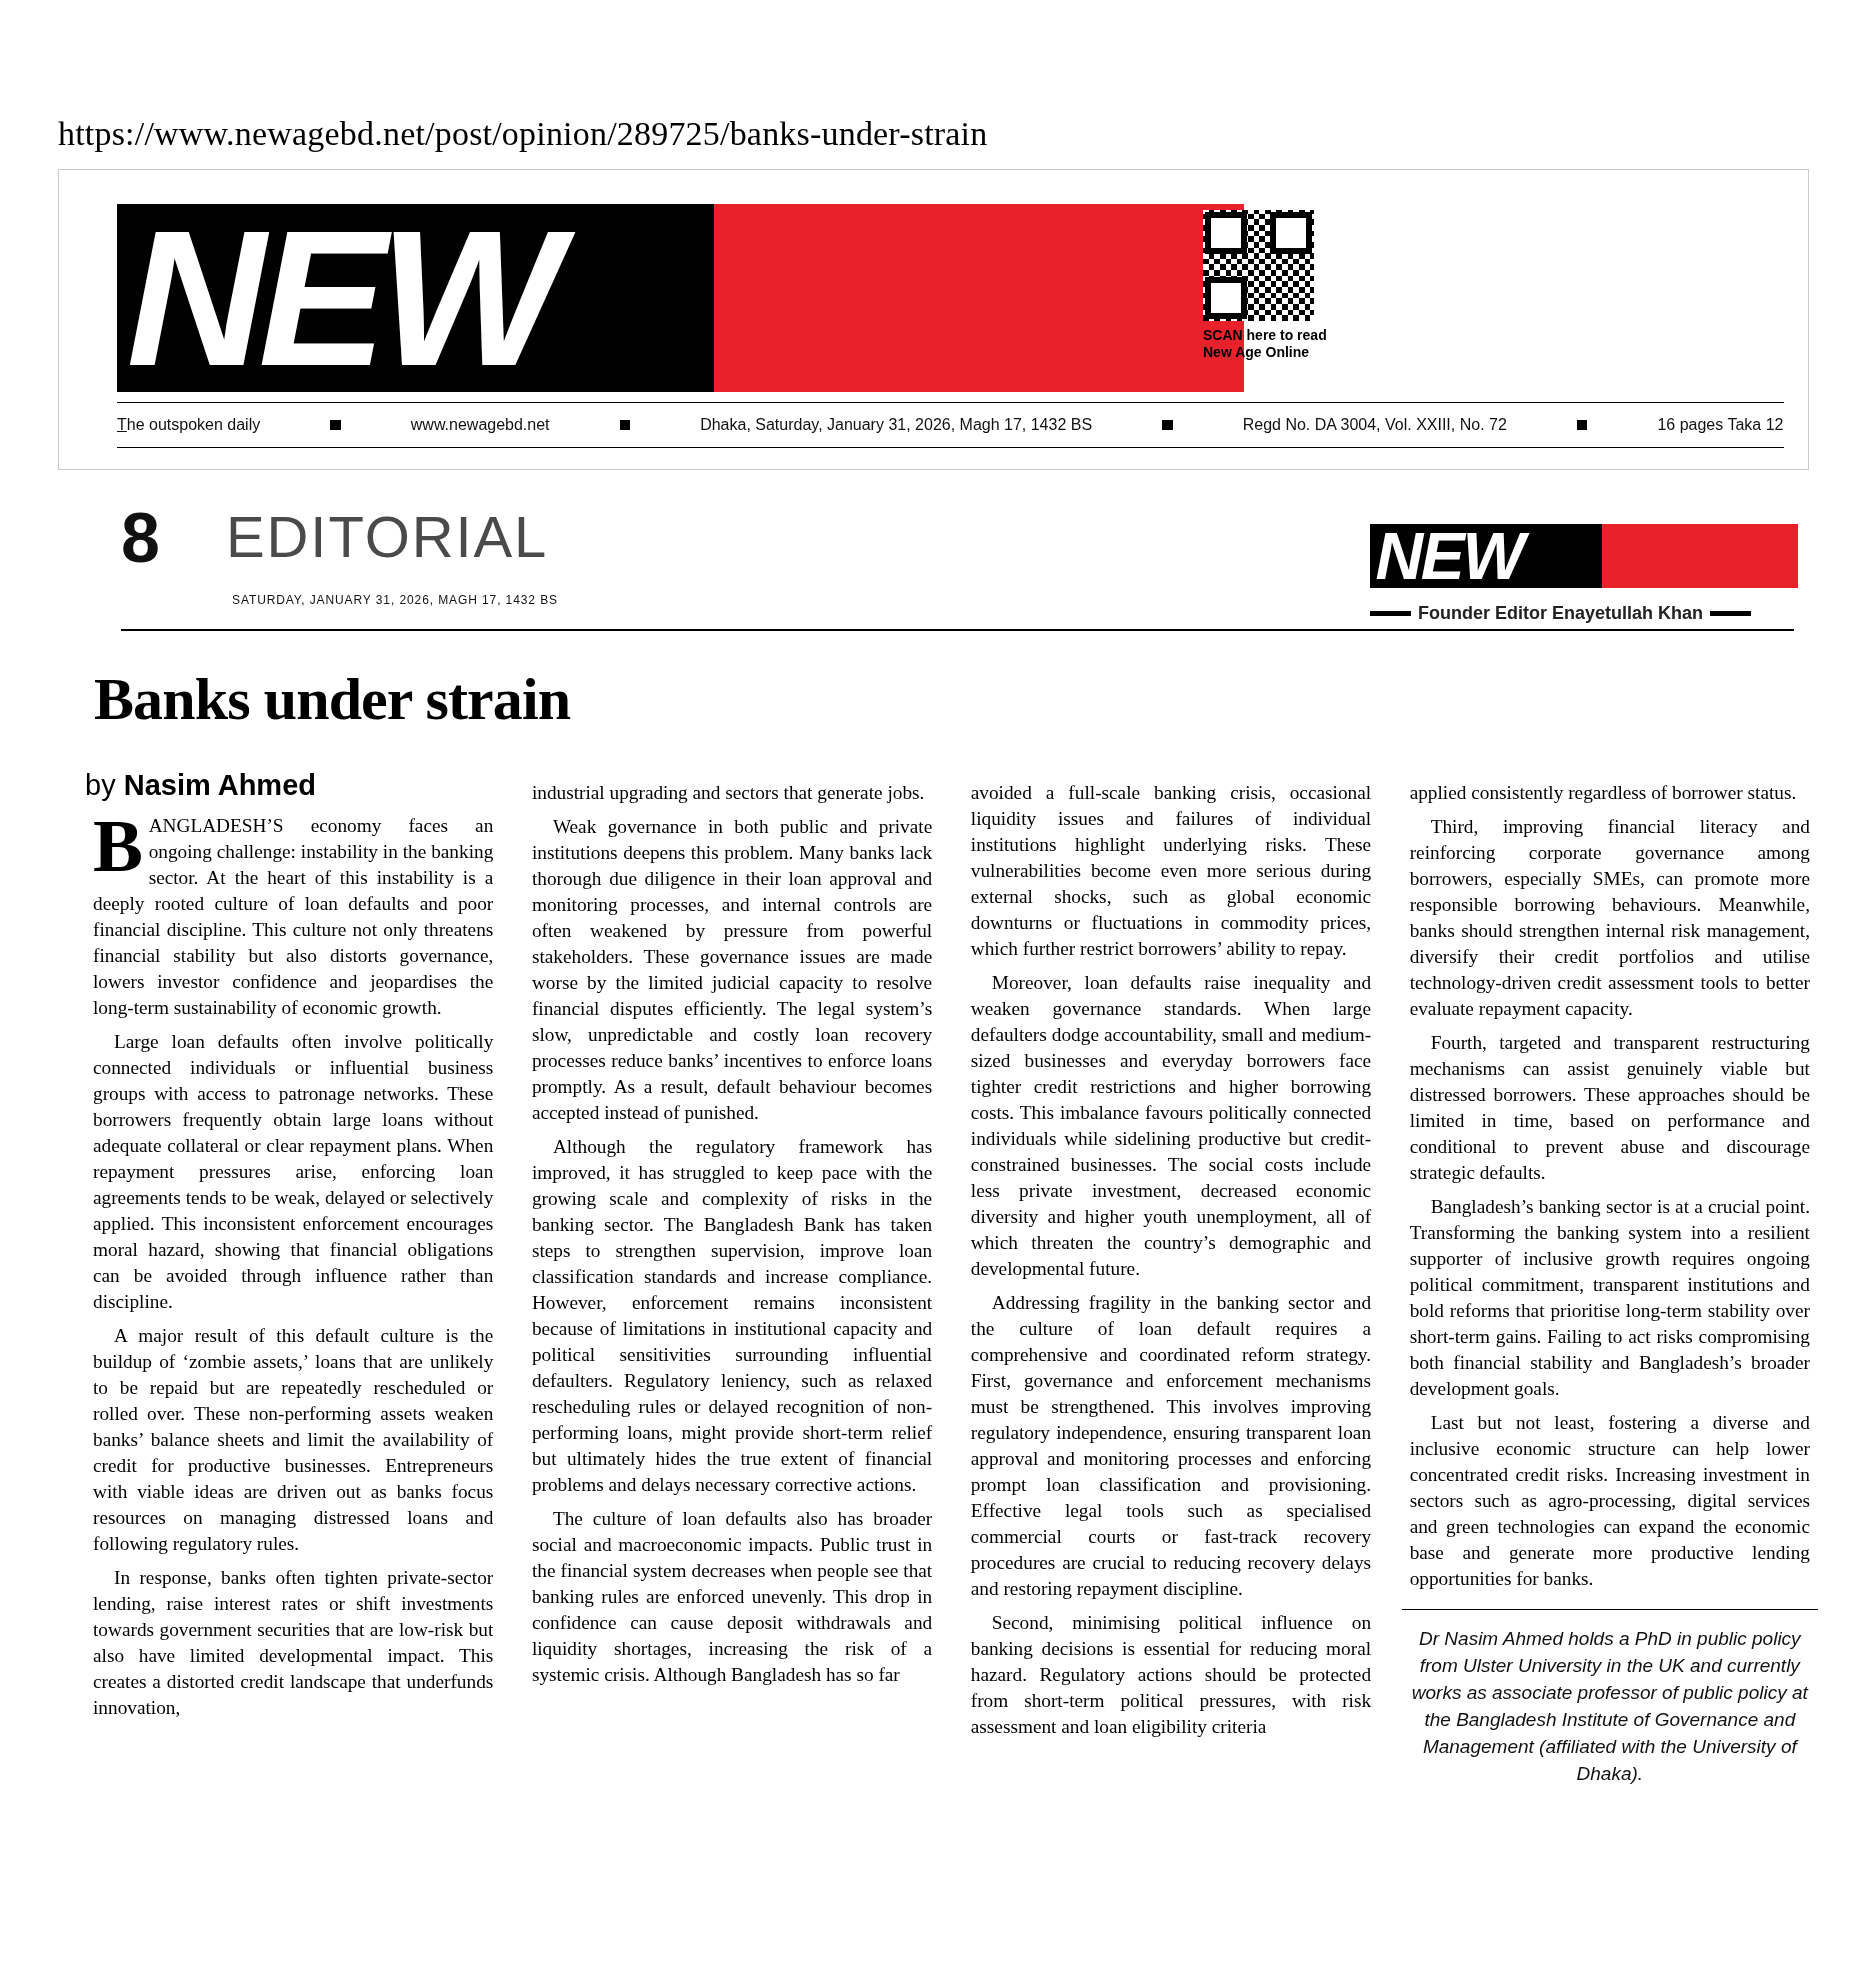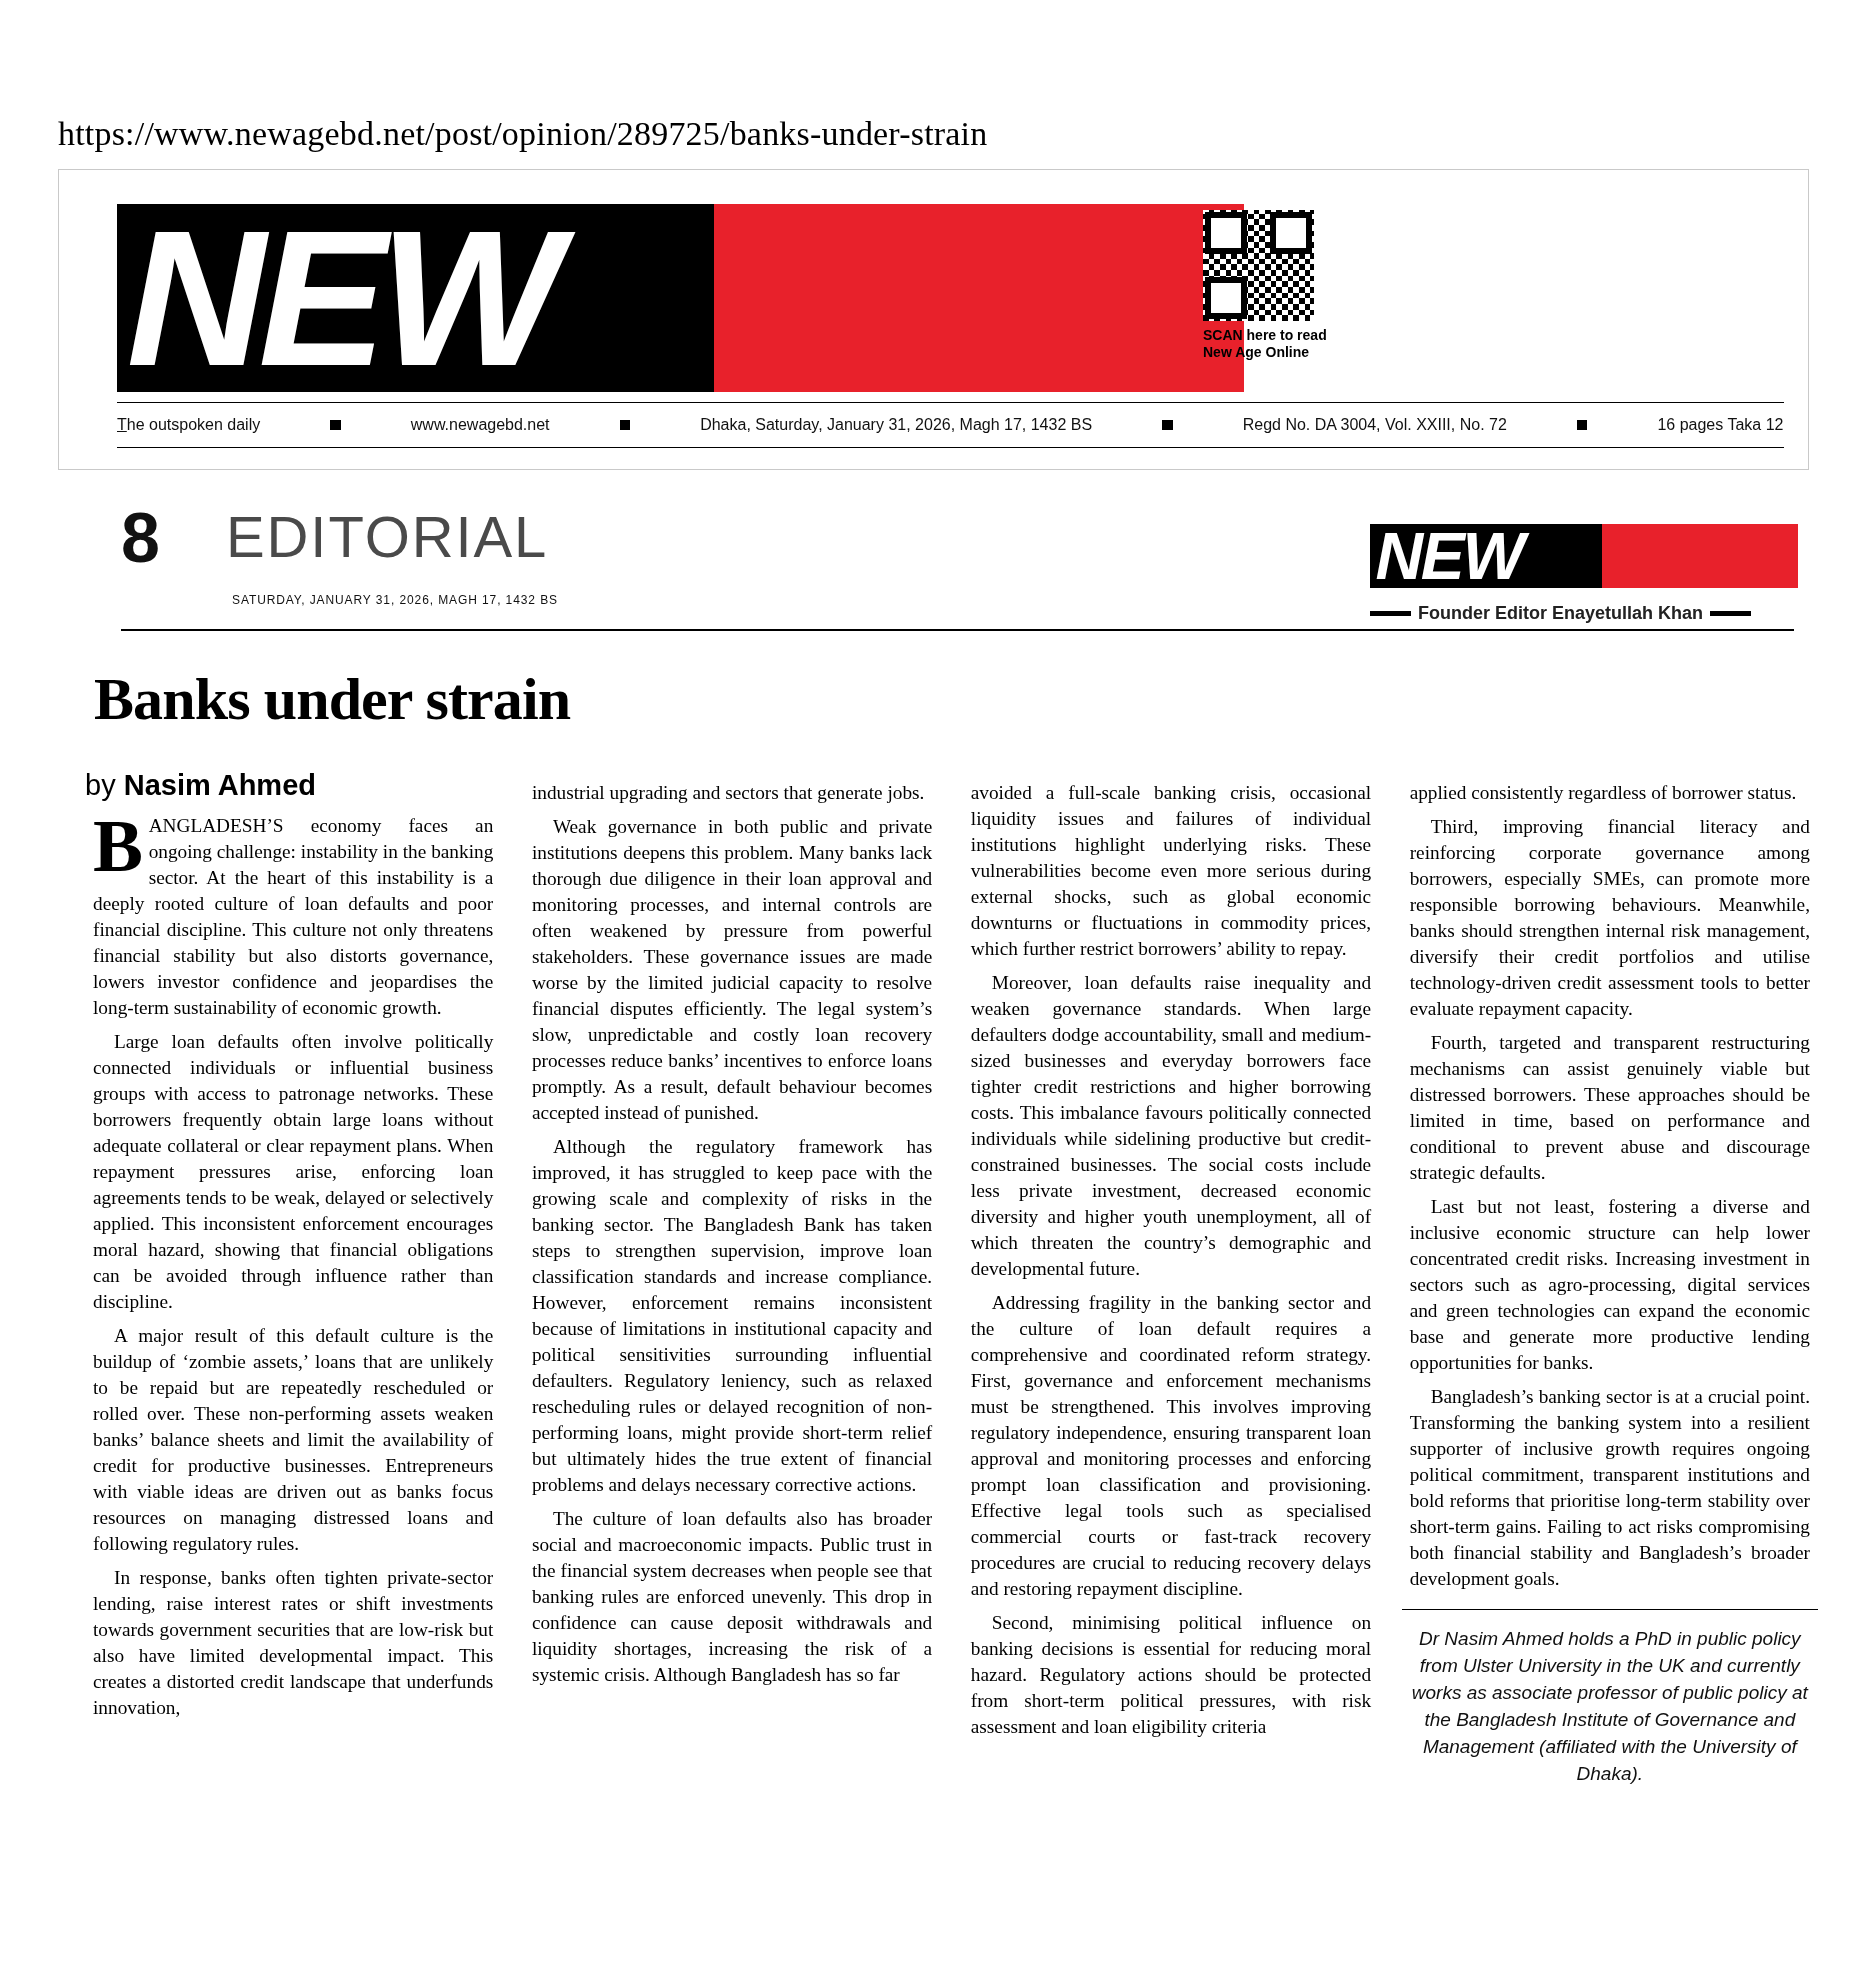--- a/index.html
+++ b/index.html
@@ -399,19 +399,19 @@
     <p class="first">avoided a full-scale banking crisis, occasional liquidity issues and failures of individual institutions highlight underlying risks. These vulnerabilities become even more serious during external shocks, such as global economic downturns or fluctuations in commodity prices, which further restrict borrowers’ ability to repay.</p>
     <p>Moreover, loan defaults raise inequality and weaken governance standards. When large defaulters dodge accountability, small and medium-sized businesses and everyday borrowers face tighter credit restrictions and higher borrowing costs. This imbalance favours politically connected individuals while sidelining productive but credit-constrained businesses. The social costs include less private investment, decreased economic diversity and higher youth unemployment, all of which threaten the country’s demographic and developmental future.</p>
     <p>Addressing fragility in the banking sector and the culture of loan default requires a comprehensive and coordinated reform strategy. First, governance and enforcement mechanisms must be strengthened. This involves improving regulatory independence, ensuring transparent loan approval and monitoring processes and enforcing prompt loan classification and provisioning. Effective legal tools such as specialised commercial courts or fast-track recovery procedures are crucial to reducing recovery delays and restoring repayment discipline.</p>
     <p>Second, minimising political influence on banking decisions is essential for reducing moral hazard. Regulatory actions should be protected from short-term political pressures, with risk assessment and loan eligibility criteria</p>
   </div>
 
   <div class="col">
     <p class="first">applied consistently regardless of borrower status.</p>
     <p>Third, improving financial literacy and reinforcing corporate governance among borrowers, especially SMEs, can promote more responsible borrowing behaviours. Meanwhile, banks should strengthen internal risk management, diversify their credit portfolios and utilise technology-driven credit assessment tools to better evaluate repayment capacity.</p>
     <p>Fourth, targeted and transparent restructuring mechanisms can assist genuinely viable but distressed borrowers. These approaches should be limited in time, based on performance and conditional to prevent abuse and discourage strategic defaults.</p>
+    <p>Bangladesh’s banking sector is at a crucial point. Transforming the banking system into a resilient supporter of inclusive growth requires ongoing political commitment, transparent institutions and bold reforms that prioritise long-term stability over short-term gains. Failing to act risks compromising both financial stability and Bangladesh’s broader development goals.</p>
     <p>Last but not least, fostering a diverse and inclusive economic structure can help lower concentrated credit risks. Increasing investment in sectors such as agro-processing, digital services and green technologies can expand the economic base and generate more productive lending opportunities for banks.</p>
-    <p>Bangladesh’s banking sector is at a crucial point. Transforming the banking system into a resilient supporter of inclusive growth requires ongoing political commitment, transparent institutions and bold reforms that prioritise long-term stability over short-term gains. Failing to act risks compromising both financial stability and Bangladesh’s broader development goals.</p>
     <div class="author-note">Dr Nasim Ahmed holds a PhD in public policy from Ulster University in the UK and currently works as associate professor of public policy at the Bangladesh Institute of Governance and Management (affiliated with the University of Dhaka).</div>
   </div>
 
 </div>
 
 
 </body></html>

